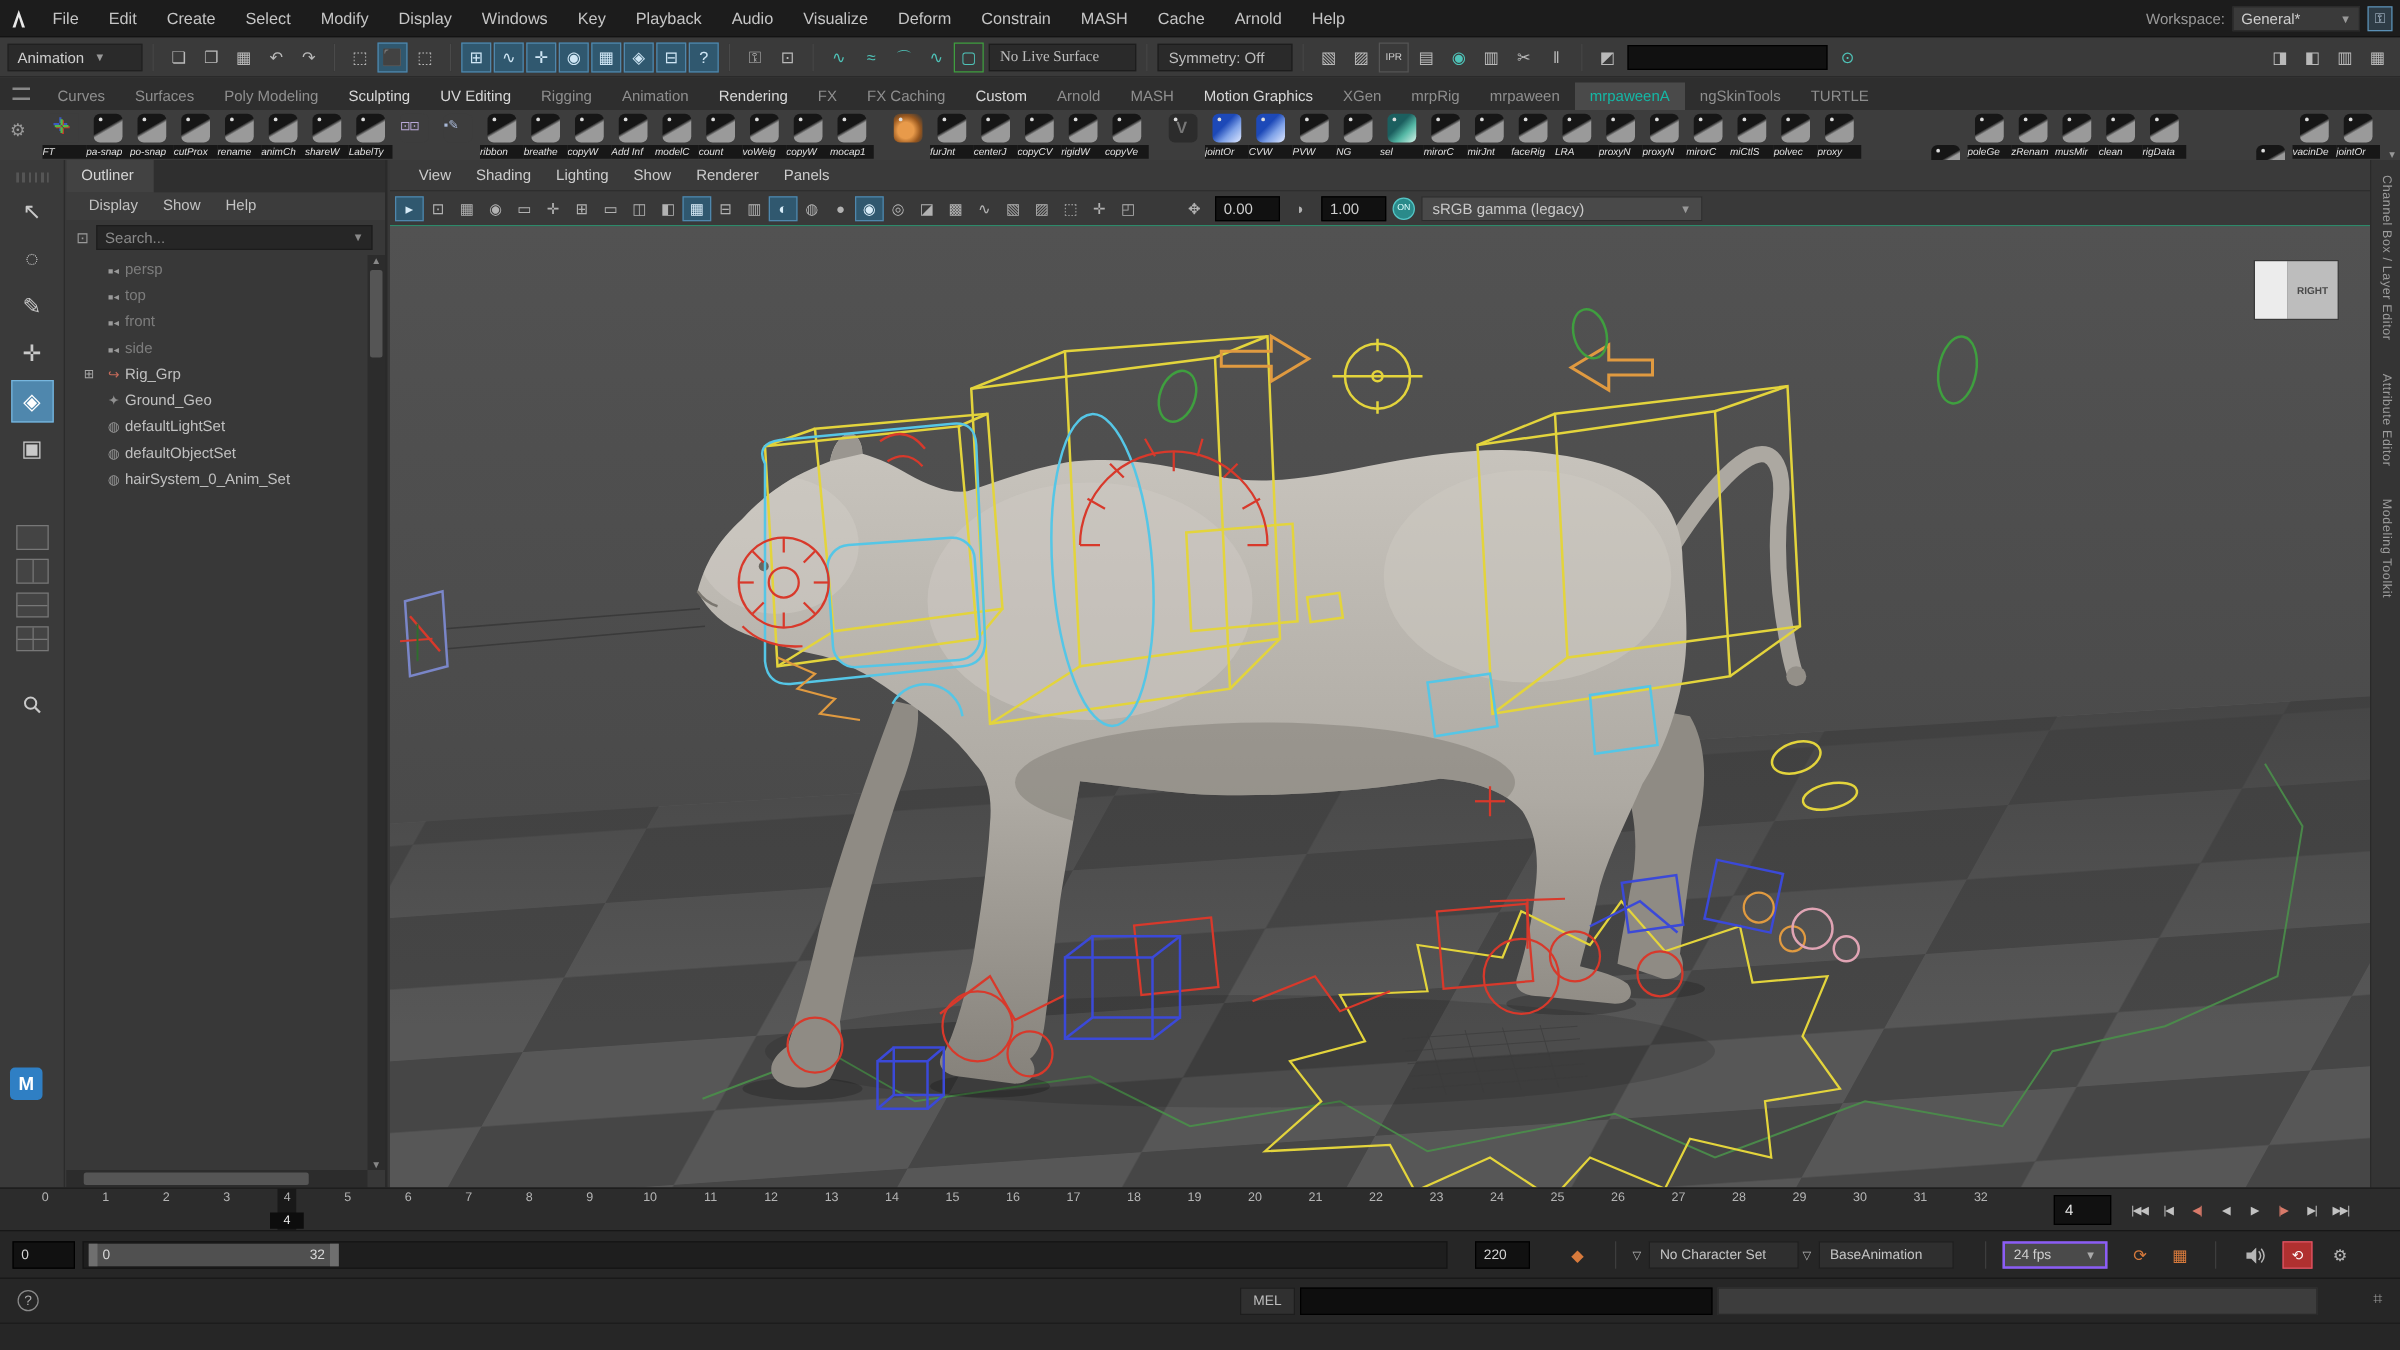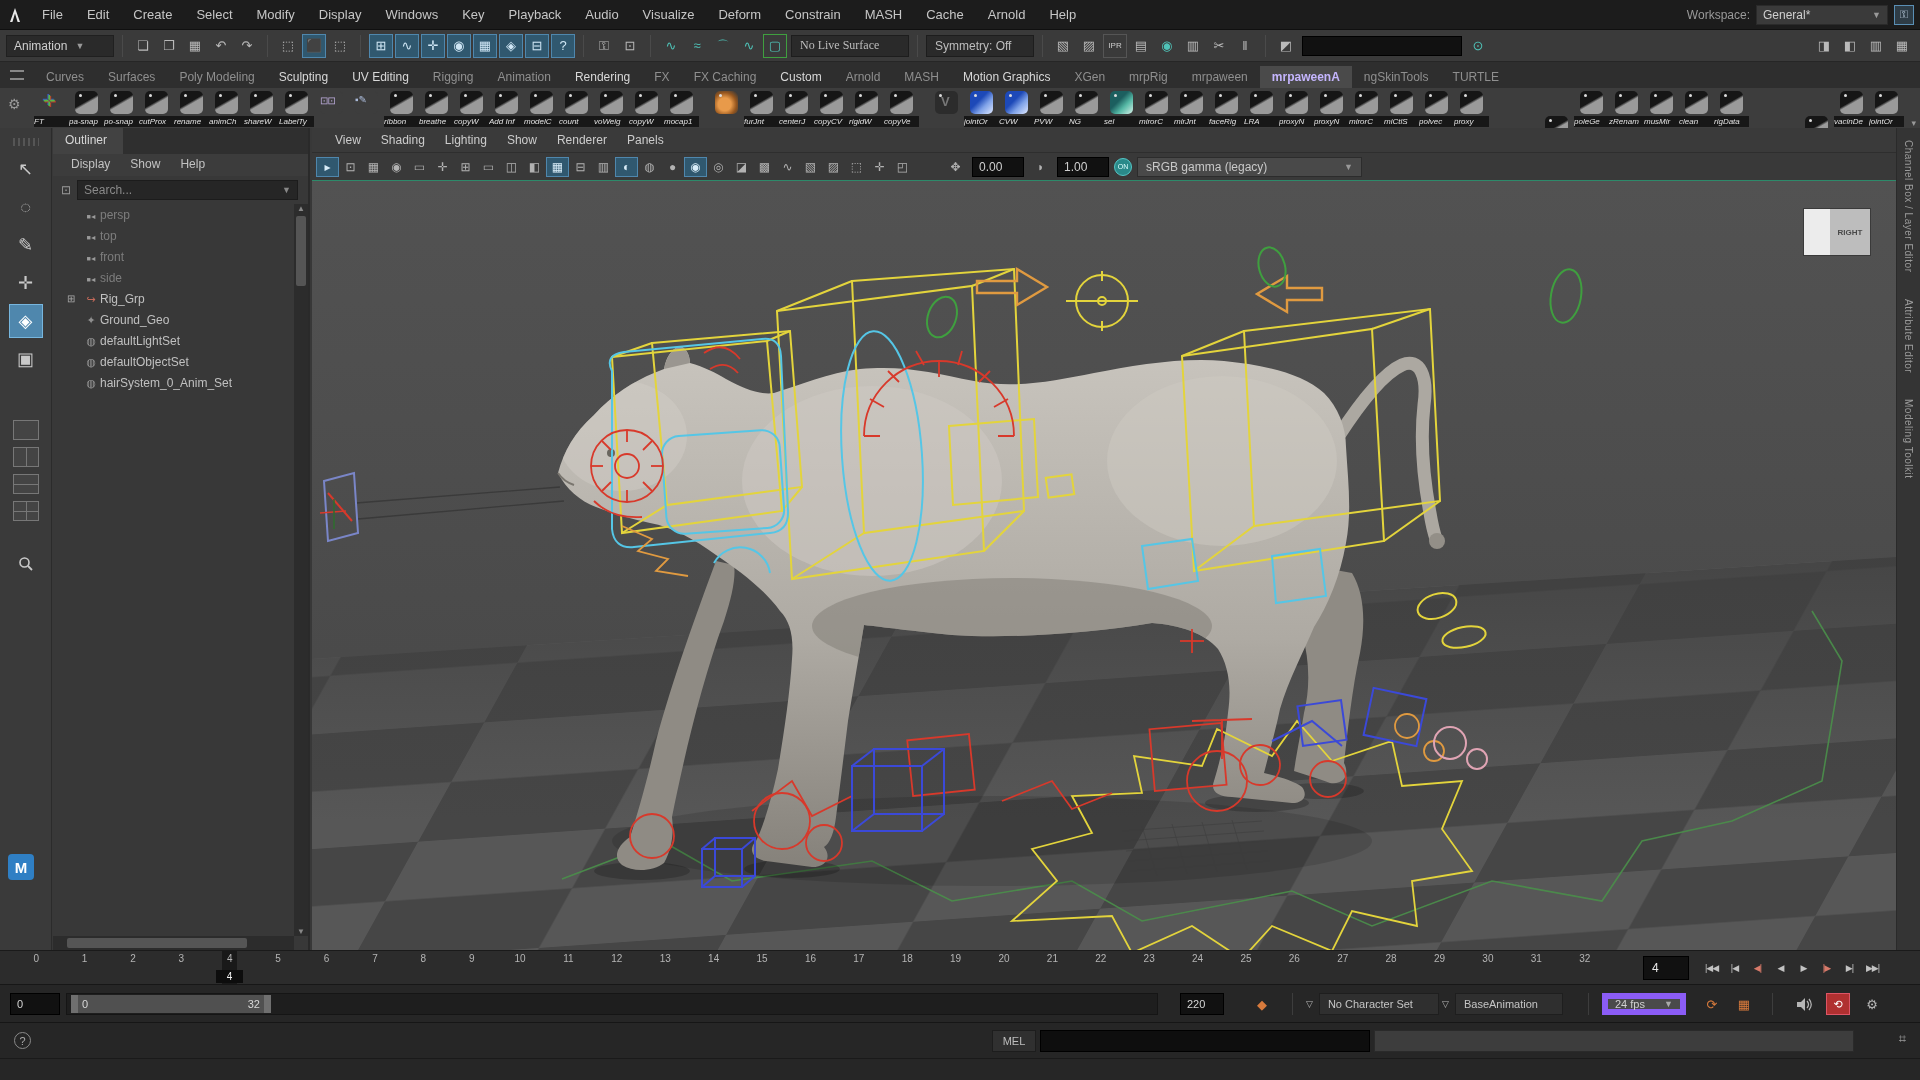--- a/index.html
+++ b/index.html
@@ -7,21 +7,21 @@
   body { font-family:"Liberation Sans", sans-serif; }
   #root { position:relative; width:1920px; height:1080px; background:#333; overflow:hidden; color:#c8c8c8;padding-left:16px; }
 
   
   .menubar { position:absolute; left:0; top:0; width:1920px; height:30px; background:#1c1c1c; display:flex; align-items:center; border-bottom:1px solid #101010;}
   .mlogo { width:30px; display:flex; justify-content:center; }
   .menus { display:flex; }
   .menu-item { padding:0 12px; font-size:13px; color:#c6c6c6; line-height:30px; cursor:default; }
   .ws { margin-left:auto; display:flex; align-items:center; gap:6px; padding-right:6px; }
   .ws-label { font-size:12px; color:#9a9a9a; }
-  .ws-dd { width:132px; height:20px; background:#3a3a3a; border:1px solid #2a2a2a; font-size:12px; color:#cfcfcf; display:flex; align-items:center; padding:0 6px; }
+  .ws-dd { width:102px; height:20px; background:#3a3a3a; border:1px solid #2a2a2a; font-size:12px; color:#cfcfcf; display:flex; align-items:center; padding:0 6px; }
   .ws-dd .arr { margin-left:auto; font-size:9px; color:#999; }
   .ws-lock { width:20px; height:20px; border:1px solid #5a8fb5; background:#2e3c46; color:#bcd; font-size:11px; display:flex; align-items:center; justify-content:center; }
 
   
   .toolbar2 { position:absolute; left:0; top:30px; width:1920px; height:32px; background:#3a3a3a; border-bottom:1px solid #262626; display:flex; align-items:center; gap:4px; padding:0 6px; }
   .dd { height:22px; background:#2a2a2a; border:1px solid #202020; font-size:12px; color:#cfcfcf; display:flex; align-items:center; padding:0 7px; gap:8px; }
   .dd .arr { font-size:9px; color:#999; }
   .tsep { width:1px; height:22px; background:#2b2b2b; border-right:1px solid #4a4a4a; margin:0 4px; }
   .icrow { display:flex; gap:2px; }
   .ic { width:24px; height:24px; display:flex; align-items:center; justify-content:center; font-size:13px; color:#b9b9b9; background:transparent; border:1px solid transparent; cursor:default; }
@@ -32,21 +32,21 @@
   .field { height:22px; background:#2a2a2a; border:1px solid #1d1d1d; font-size:12px; color:#bdbdbd; display:flex; align-items:center; padding:0 8px; }
   .searchfield { width:160px; height:20px; background:#111; border:1px solid #000; }
   .rtoggles { margin-left:auto; display:flex; gap:2px; }
 
   
   .shelf { position:absolute; left:0; top:62px; width:1920px; height:66px; background:#3d3d3d; }
   .shelf-tabs { height:26px; background:#2e2e2e; display:flex; align-items:flex-end; padding-left:34px; position:relative;}
   .shelf-burger { position:absolute; left:10px; top:8px; width:14px; height:10px; border-top:2px solid #888; border-bottom:2px solid #888; }
   .stab { font-size:12px; color:#8f8f8f; padding:4px 12px; cursor:default; }
   .stab.lit { color:#d8d8d8; }
-  .stab.active { background:#4a4a4a; color:#c4b5fd;font-weight:bold; }
+  .stab.active { background:#4a4a4a; color:#14b8a6; }
   .shelf-row { height:40px; display:flex; align-items:flex-start; padding-left:34px; position:relative; }
   .shelf-gear { position:absolute; left:8px; top:8px; font-size:14px; color:#9a9a9a; }
   .sbtn { position:relative; width:35px; height:40px; display:flex; justify-content:center; padding-top:3px; cursor:default; }
   .sic { width:23px; height:23px; border-radius:5px; background:linear-gradient(150deg,#161616 0 46%,#9a9a9a 54% 100%); position:relative; }
   .sic::after { content:""; position:absolute; left:4px; top:3px; width:3px; height:3px; border-radius:50%; background:#ddd; }
   .sbtn.axis .sic { background:#3d3d3d; border-radius:0; }
   .sbtn.axis .sic::after { display:none; }
   .sbtn.axis .sic::before { content:"✛"; position:absolute; left:3px; top:1px; font-size:15px; color:#57b847; text-shadow:1px 1px 0 #c03a2b, -1px -1px 0 #3a5ac0; }
   .sbtn.uvA .sic, .sbtn.uvB .sic { background:#3d3d3d; }
   .sbtn.uvA .sic::before { content:"⊡⊡"; position:absolute; left:0; top:4px; font-size:10px; color:#b9a9d8; letter-spacing:-1px;}
@@ -141,21 +141,21 @@
   .rb-track { position:absolute; left:66px; top:8px; width:1092px; height:22px; background:#1e1e1e; border:1px solid #151515; }
   .rb-range { position:absolute; left:4px; top:1px; width:200px; height:18px; background:#505050; display:flex; align-items:center; }
   .rb-range .h { width:7px; height:18px; background:#6f6f6f; }
   .rb-range .v0 { margin-left:4px; color:#d8d8d8; }
   .rb-range .v32 { margin-left:auto; margin-right:4px; color:#d8d8d8; }
   .rb-ic { position:absolute; top:8px; width:24px; height:22px; display:flex; align-items:center; justify-content:center; font-size:13px; color:#b5b5b5; }
   .rb-ic.orange { color:#d77a3c; }
   .rb-ic.red { background:#b03030; border:1px solid #d56; color:#fff; font-size:11px; }
   .rb-dd { position:absolute; top:8px; height:22px; display:flex; align-items:center; gap:6px; color:#b8b8b8; }
   .rb-box { background:#2f2f2f; border:1px solid #1e1e1e; height:22px; display:flex; align-items:center; padding:0 8px; color:#c5c5c5; }
-  .rb-fps { position:absolute; top:8px; width:84px; height:22px; background:#4a4a4a; border:6px solid #8b5cf6; display:flex; align-items:center; padding:0 7px; color:#d0d0d0; }
+  .rb-fps { position:absolute; top:8px; width:84px; height:22px; background:#4a4a4a; border:2px solid #8b5cf6; display:flex; align-items:center; padding:0 7px; color:#d0d0d0; }
   .rb-fps .arr { margin-left:auto; font-size:9px; color:#aaa; }
   .rb-sep { position:absolute; top:8px; width:1px; height:22px; background:#3d3d3d; }
 
   
   .cmdline { position:absolute; left:0; top:1022px; width:1920px; height:36px; background:#262626; border-top:1px solid #161616; }
   .helpq { position:absolute; left:14px; top:9px; width:17px; height:17px; border-radius:50%; border:1px solid #8a8a8a; color:#aaa; font-size:11px; display:flex; align-items:center; justify-content:center; }
   .melbtn { position:absolute; left:992px; top:7px; width:44px; height:22px; background:#303030; border:1px solid #1d1d1d; color:#bdbdbd; font-size:11px; display:flex; align-items:center; justify-content:center; }
   .melinput { position:absolute; left:1040px; top:7px; width:330px; height:22px; background:#0e0e0e; border:1px solid #000; }
   .meloutput { position:absolute; left:1374px; top:7px; width:480px; height:22px; background:#3d3d3d; border:1px solid #2a2a2a; }
   .cmdic { position:absolute; right:14px; top:8px; font-size:13px; color:#9a9a9a; }

